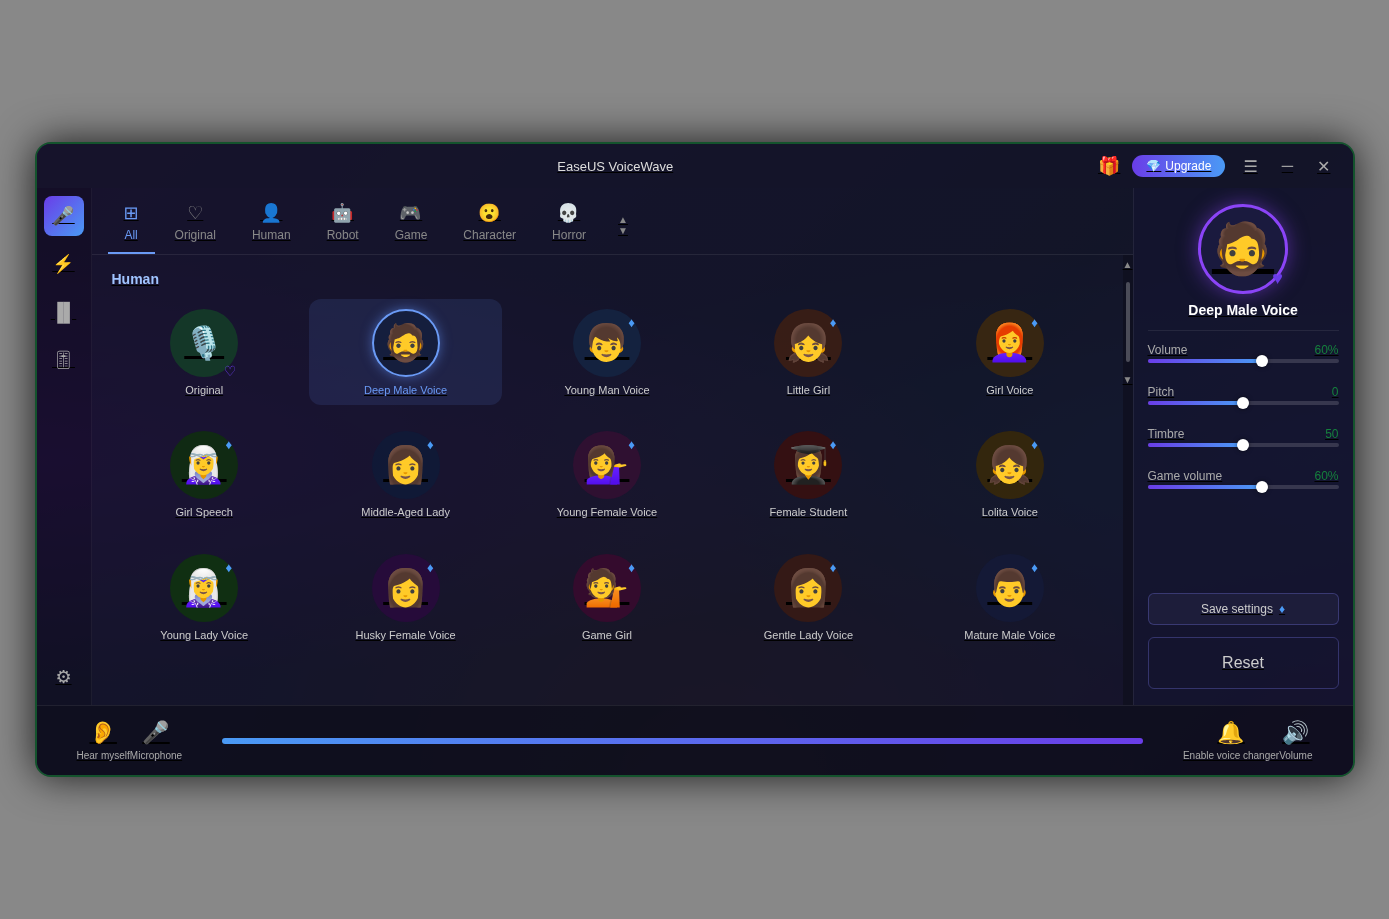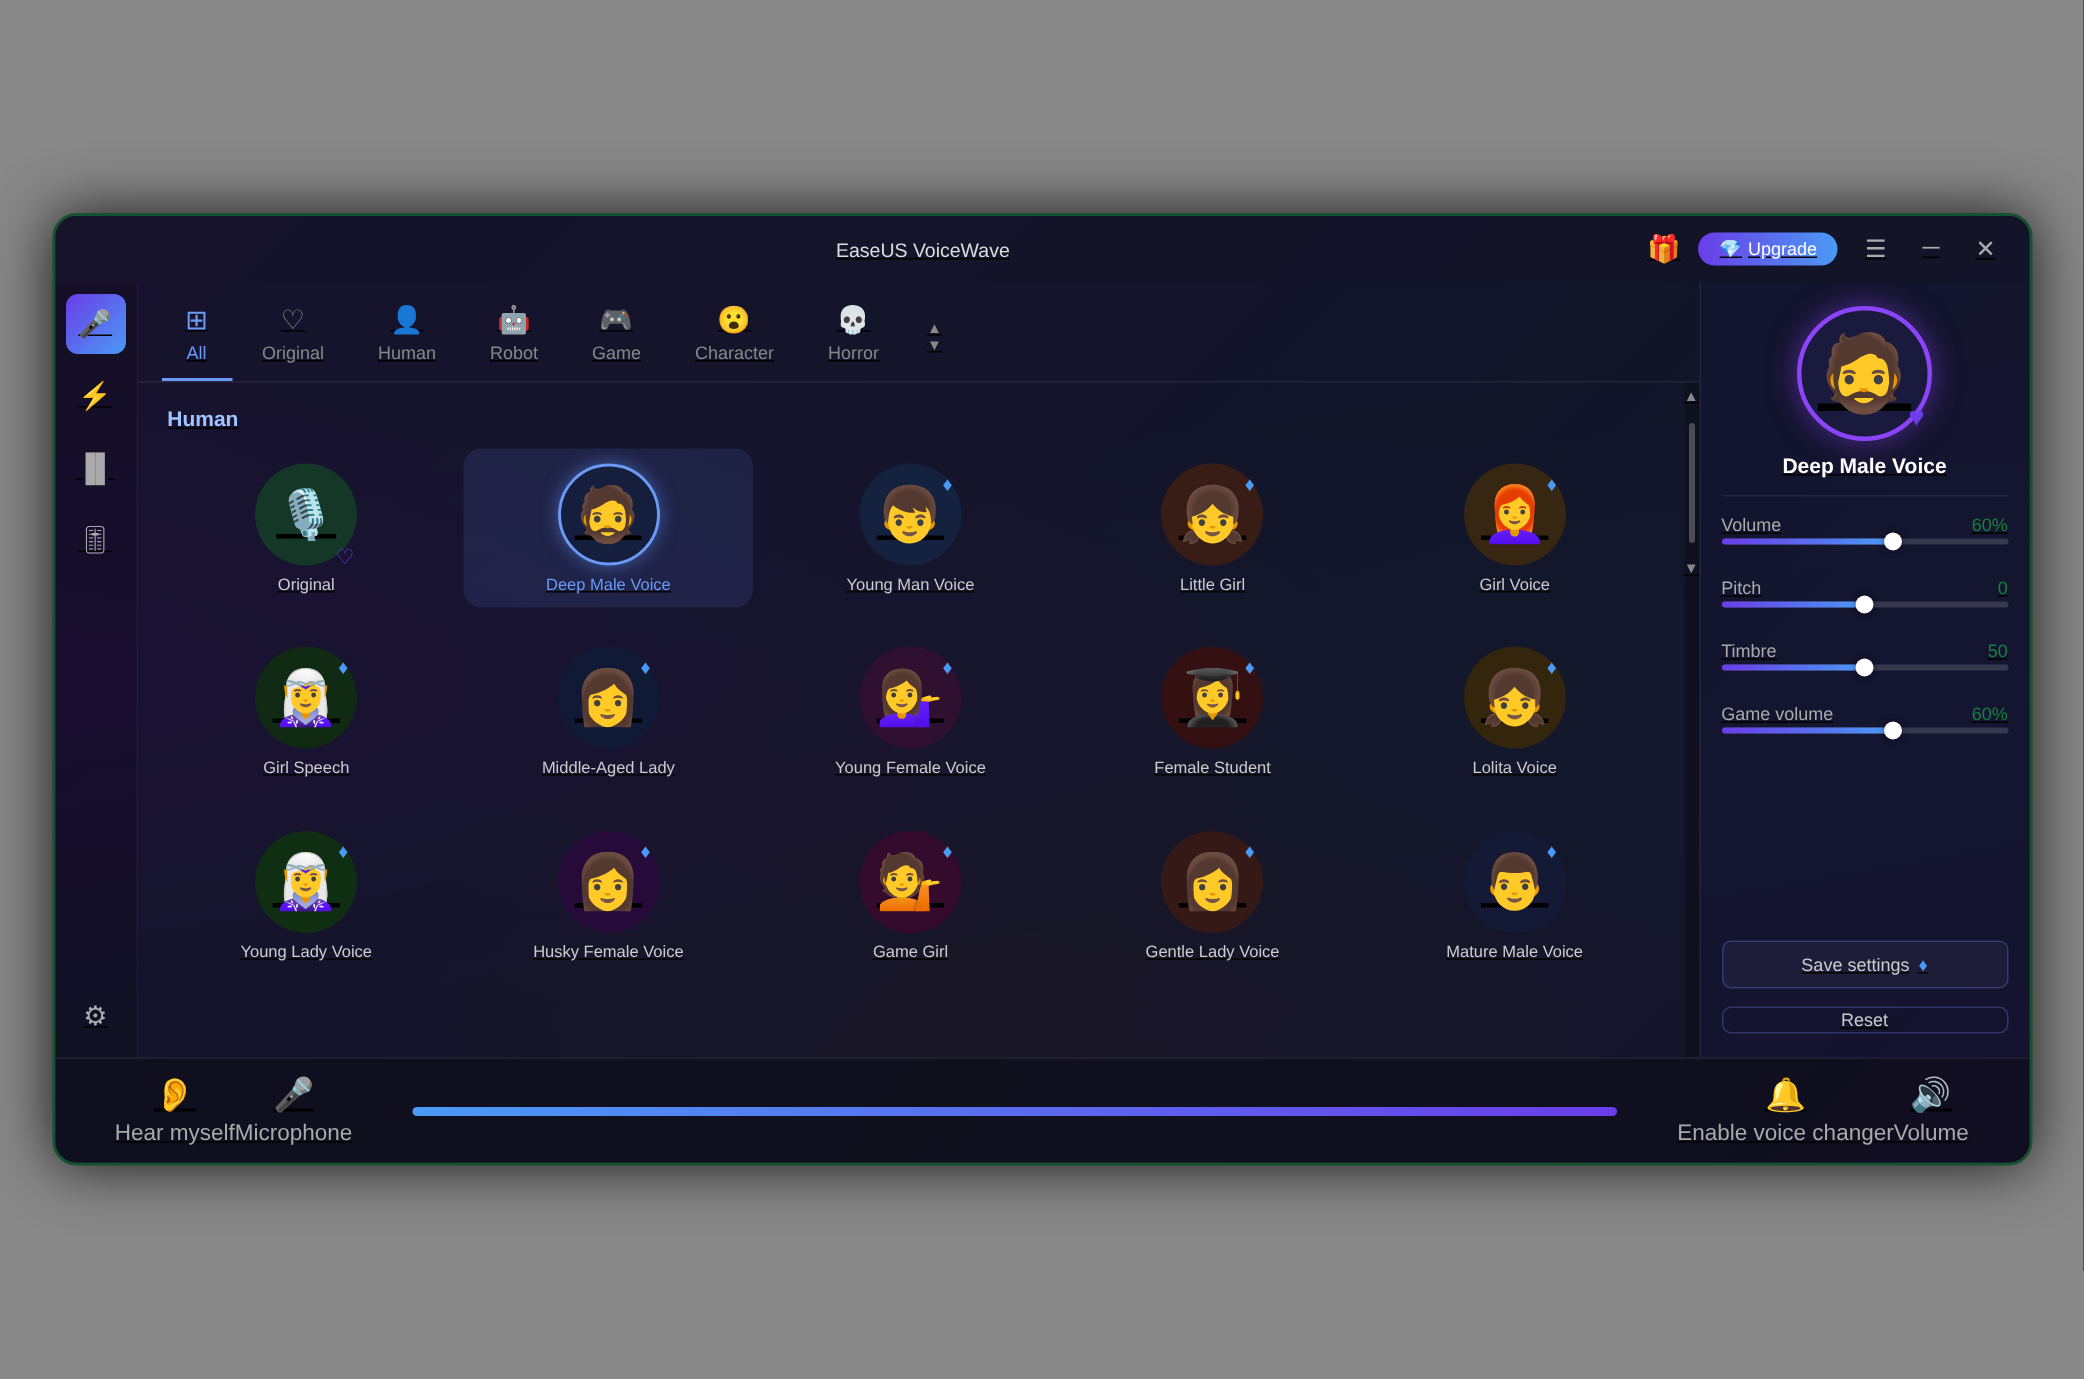--- a/index.html
+++ b/index.html
@@ -361,22 +361,22 @@
       align-items: center;
       justify-content: center;
       gap: 6px;
     }
     .reset-btn {
       width: 100%;
       background: transparent;
       border: 1px solid rgba(100,100,200,0.4);
       color: #ccc;
       border-radius: 6px;
-      padding: 1px 0;
-      font-size: 12px;
+      padding: 16px 0;
+      font-size: 16px;
       cursor: pointer;
     }
     
     .bottom-bar {
       position: relative;
       z-index: 10;
       height: 70px;
       background: rgba(15,15,30,0.95);
       border-top: 1px solid rgba(255,255,255,0.08);
       display: flex;
@@ -386,21 +386,21 @@
     }
     .bottom-item {
       display: flex;
       flex-direction: column;
       align-items: center;
       gap: 4px;
       cursor: pointer;
       color: #aaa;
     }
     .bottom-item .bottom-icon { font-size: 22px; }
-    .bottom-item .bottom-label { font-size: 15px; text-align: right; }
+    .bottom-item .bottom-label { font-size: 10px; text-align: right; }
     .bottom-mic-bar {
       flex: 1;
       height: 6px;
       background: linear-gradient(90deg, #4a9af5, #6a3de8);
       border-radius: 3px;
       margin: 0 20px;
     }
     .diamond-icon { color: #4a9af5; font-size: 12px; }
     .select-wrapper {
       position: relative;

